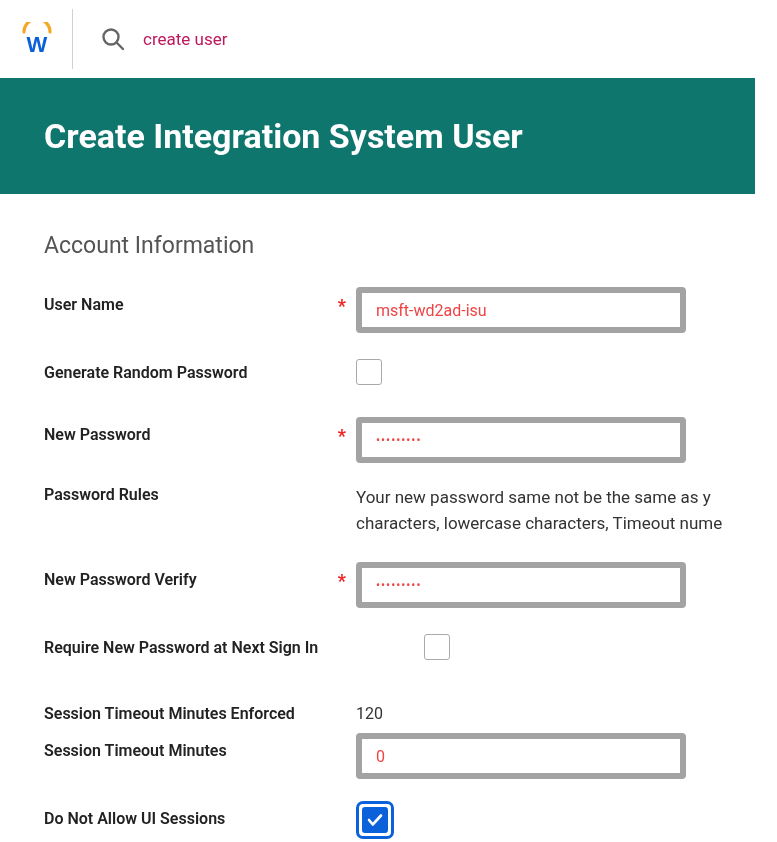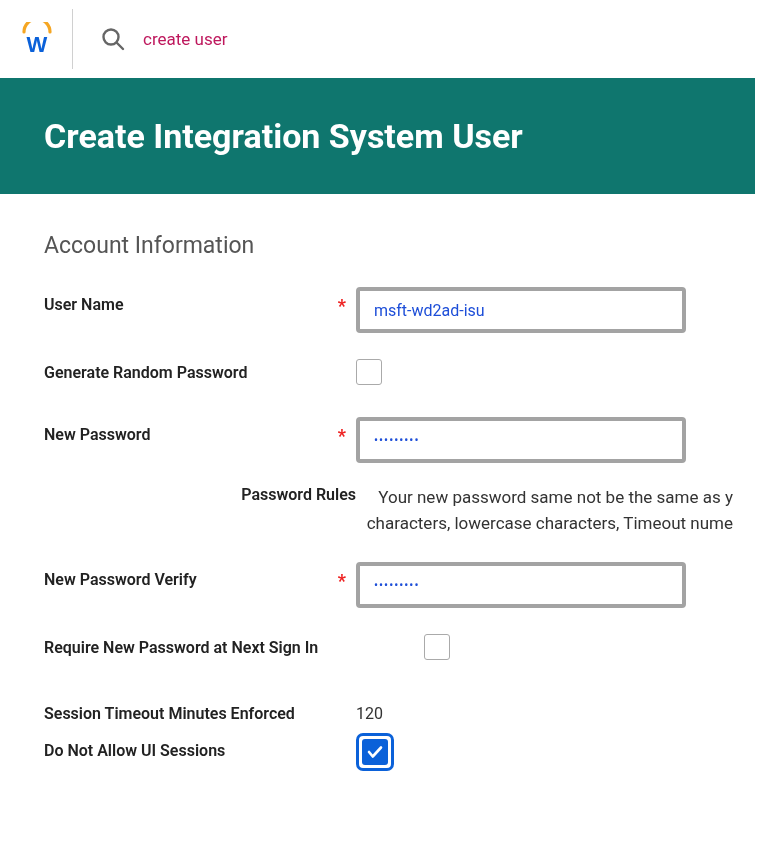--- a/index.html
+++ b/index.html
@@ -93,25 +93,25 @@
       font-size: 18px;
       font-weight: 700;
     }
     .form-value {
       flex: 1;
       min-width: 0;
     }
     .text-input {
       width: 330px;
       height: 46px;
-      border: 4px solid #a3a3a3;
+      border: 6px solid #a3a3a3;
       border-radius: 4px;
       padding: 0 14px;
       font-size: 16px;
-      color: #1d4ed8;
+      color: #ef4444;
       font-family: inherit;
       outline: none;
     }
     .text-input.small-dots {
       letter-spacing: 1px;
       font-size: 12px;
     }
     .checkbox {
       width: 26px;
       height: 26px;
@@ -151,21 +151,21 @@
       padding-top: 8px;
     }
     .rules-text {
       font-size: 17px;
       color: #333;
       line-height: 1.5;
       white-space: nowrap;
       overflow: hidden;
     }
     .row-gen-pwd { margin-bottom: 28px; }
-    .row-rules { margin-bottom: 26px; text-align: right; }
+    .row-rules { margin-bottom: 26px; }
     .row-rules .form-label { padding-top: 0; }
     .row-require { margin-bottom: 40px; gap: 45px; }
     .row-enforced { margin-bottom: 10px; }
     .row-enforced .form-label,
     .row-enforced .static-text { padding-top: 0; }
   </style>
 </head>
 <body>
 
 <div class="header">
@@ -255,20 +255,28 @@
 
   <div class="form-row row-enforced">
     <div class="form-label">
       <span>Session Timeout Minutes Enforced</span>
     </div>
     <div class="form-value">
       <div class="static-text">120</div>
     </div>
   </div>
 
+  <div class="form-row">
+    <div class="form-label">
+      <span>Session Timeout Minutes</span>
+    </div>
+    <div class="form-value">
+      <input type="text" class="text-input" value="0" style="">
+    </div>
+  </div>
 
   <div class="form-row">
     <div class="form-label">
       <span>Do Not Allow UI Sessions</span>
     </div>
     <div class="form-value">
       <div class="checkbox checked">
         <div class="inner">
           <svg class="checkmark" viewBox="0 0 24 24" fill="none" stroke="#fff" stroke-width="3.5" stroke-linecap="round" stroke-linejoin="round">
             <polyline points="4 12 9 18 20 6"></polyline>

